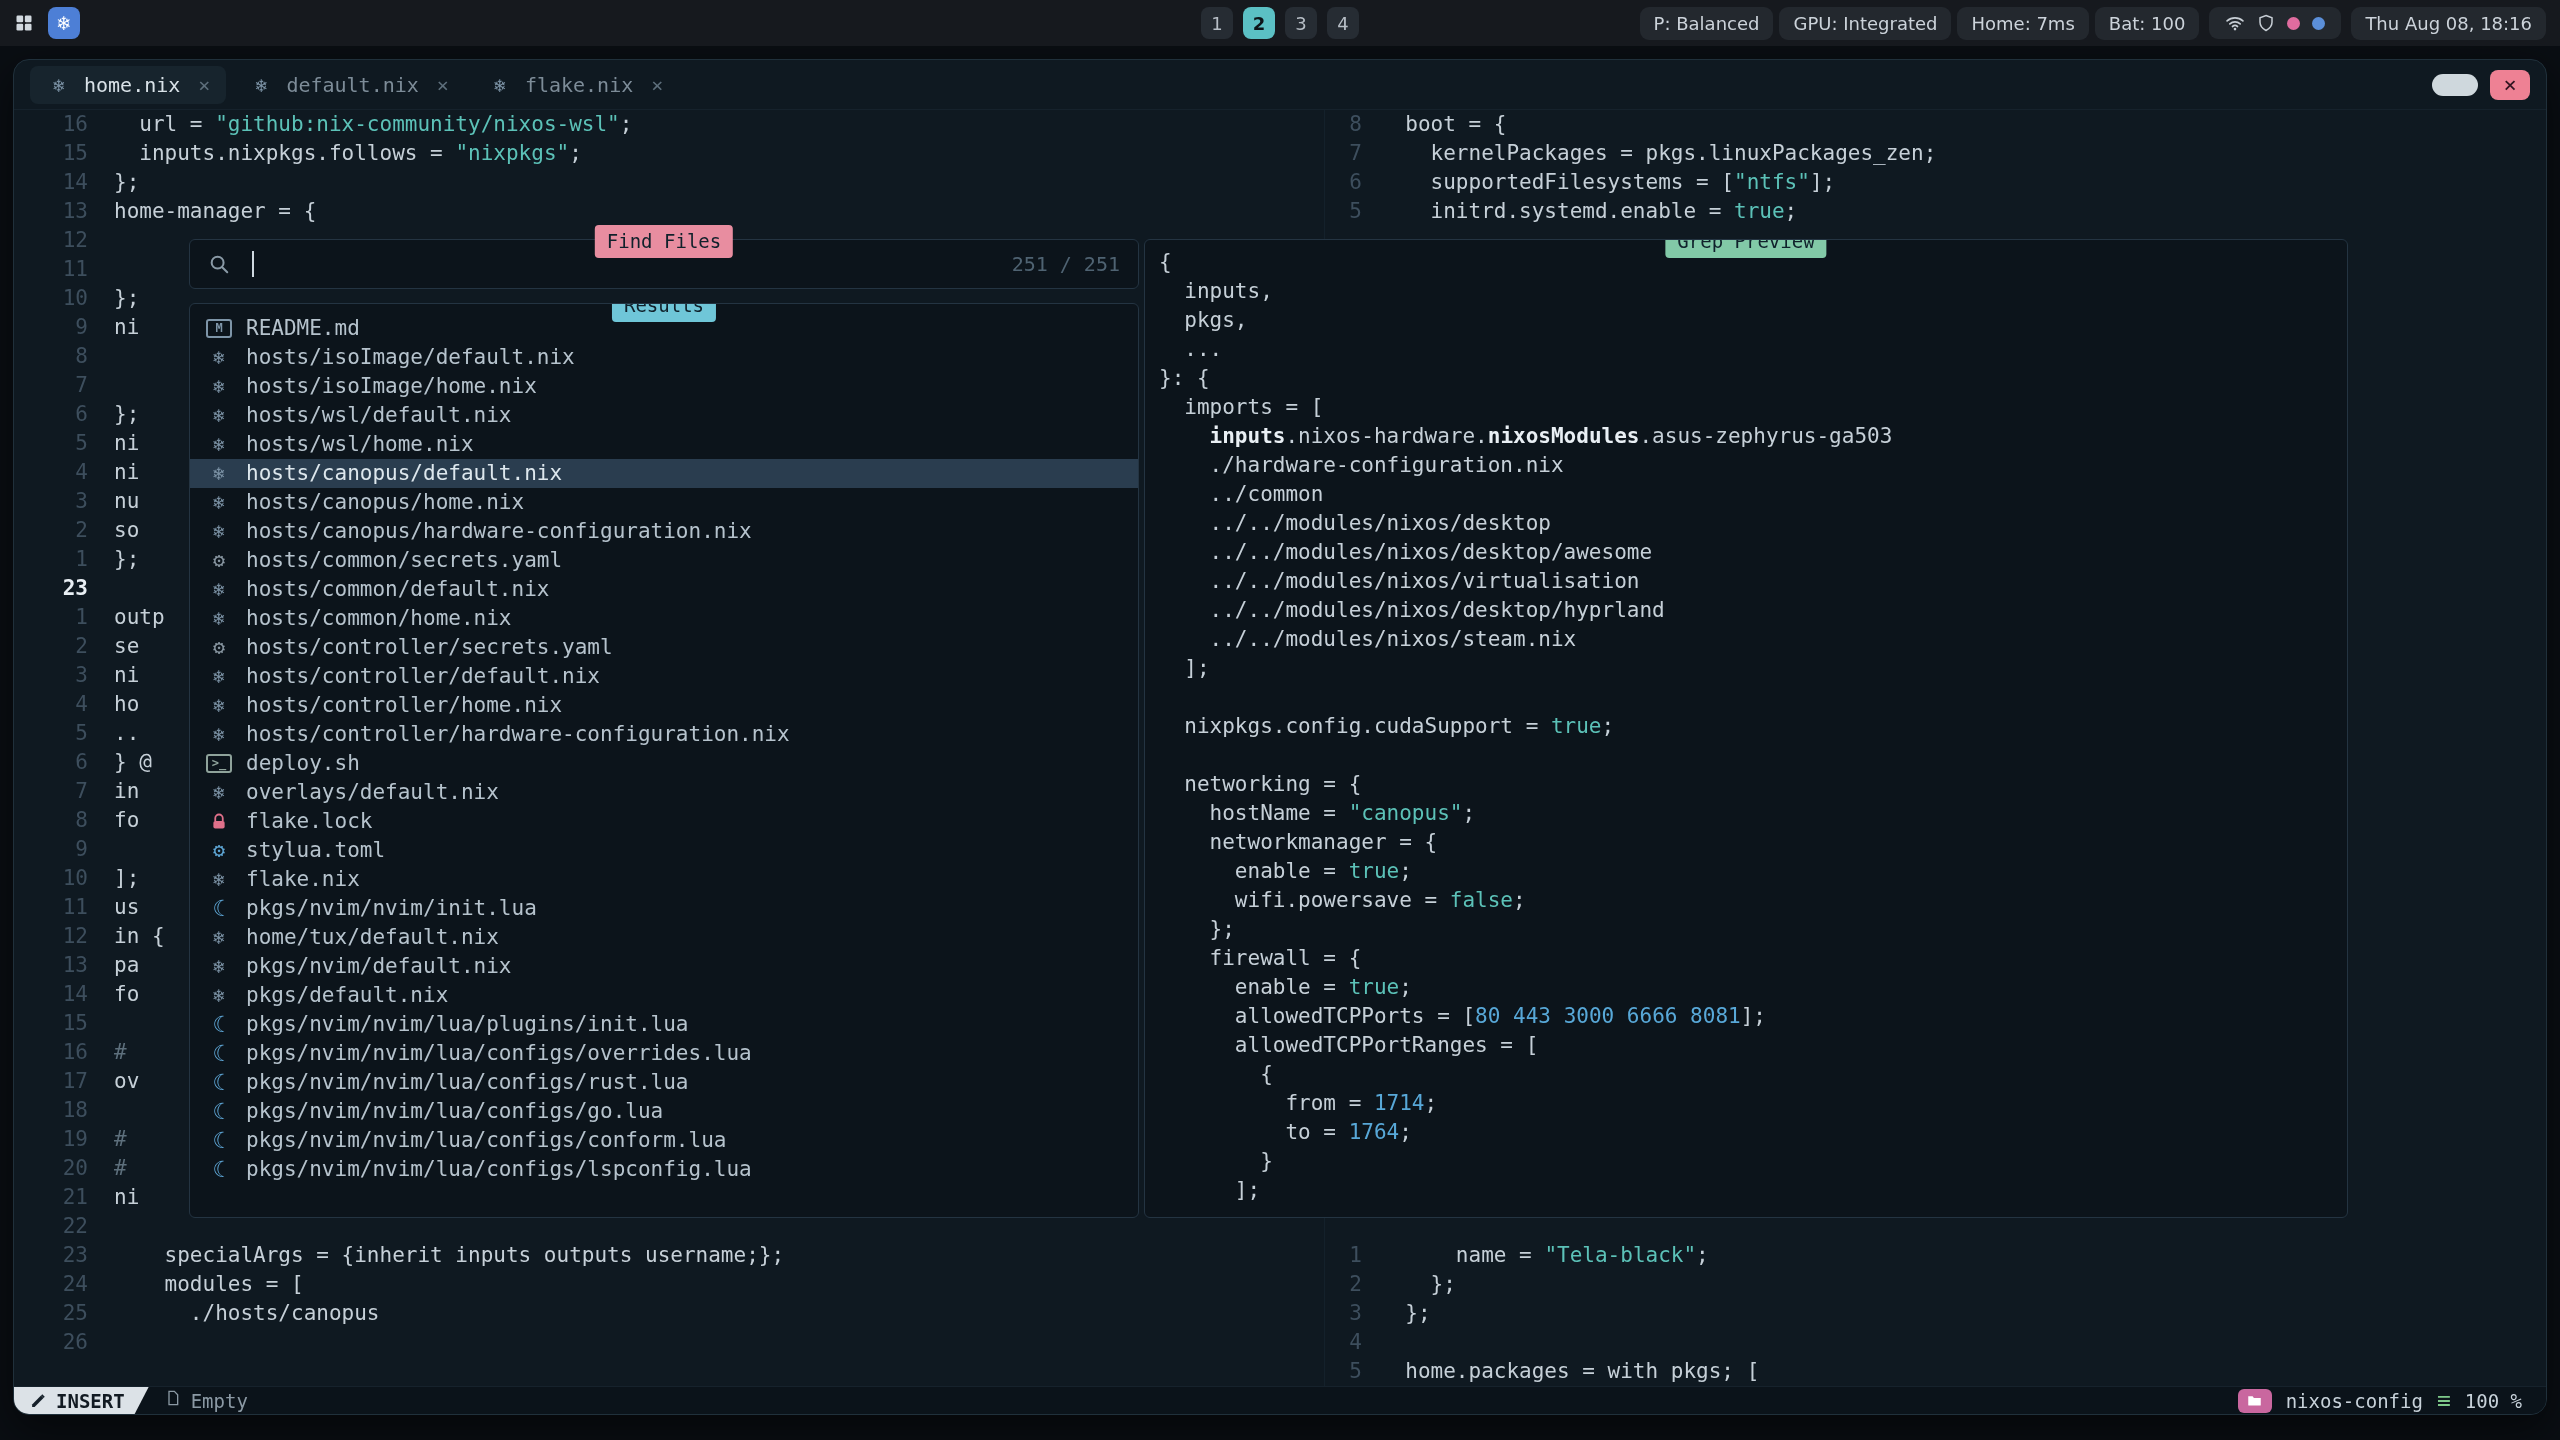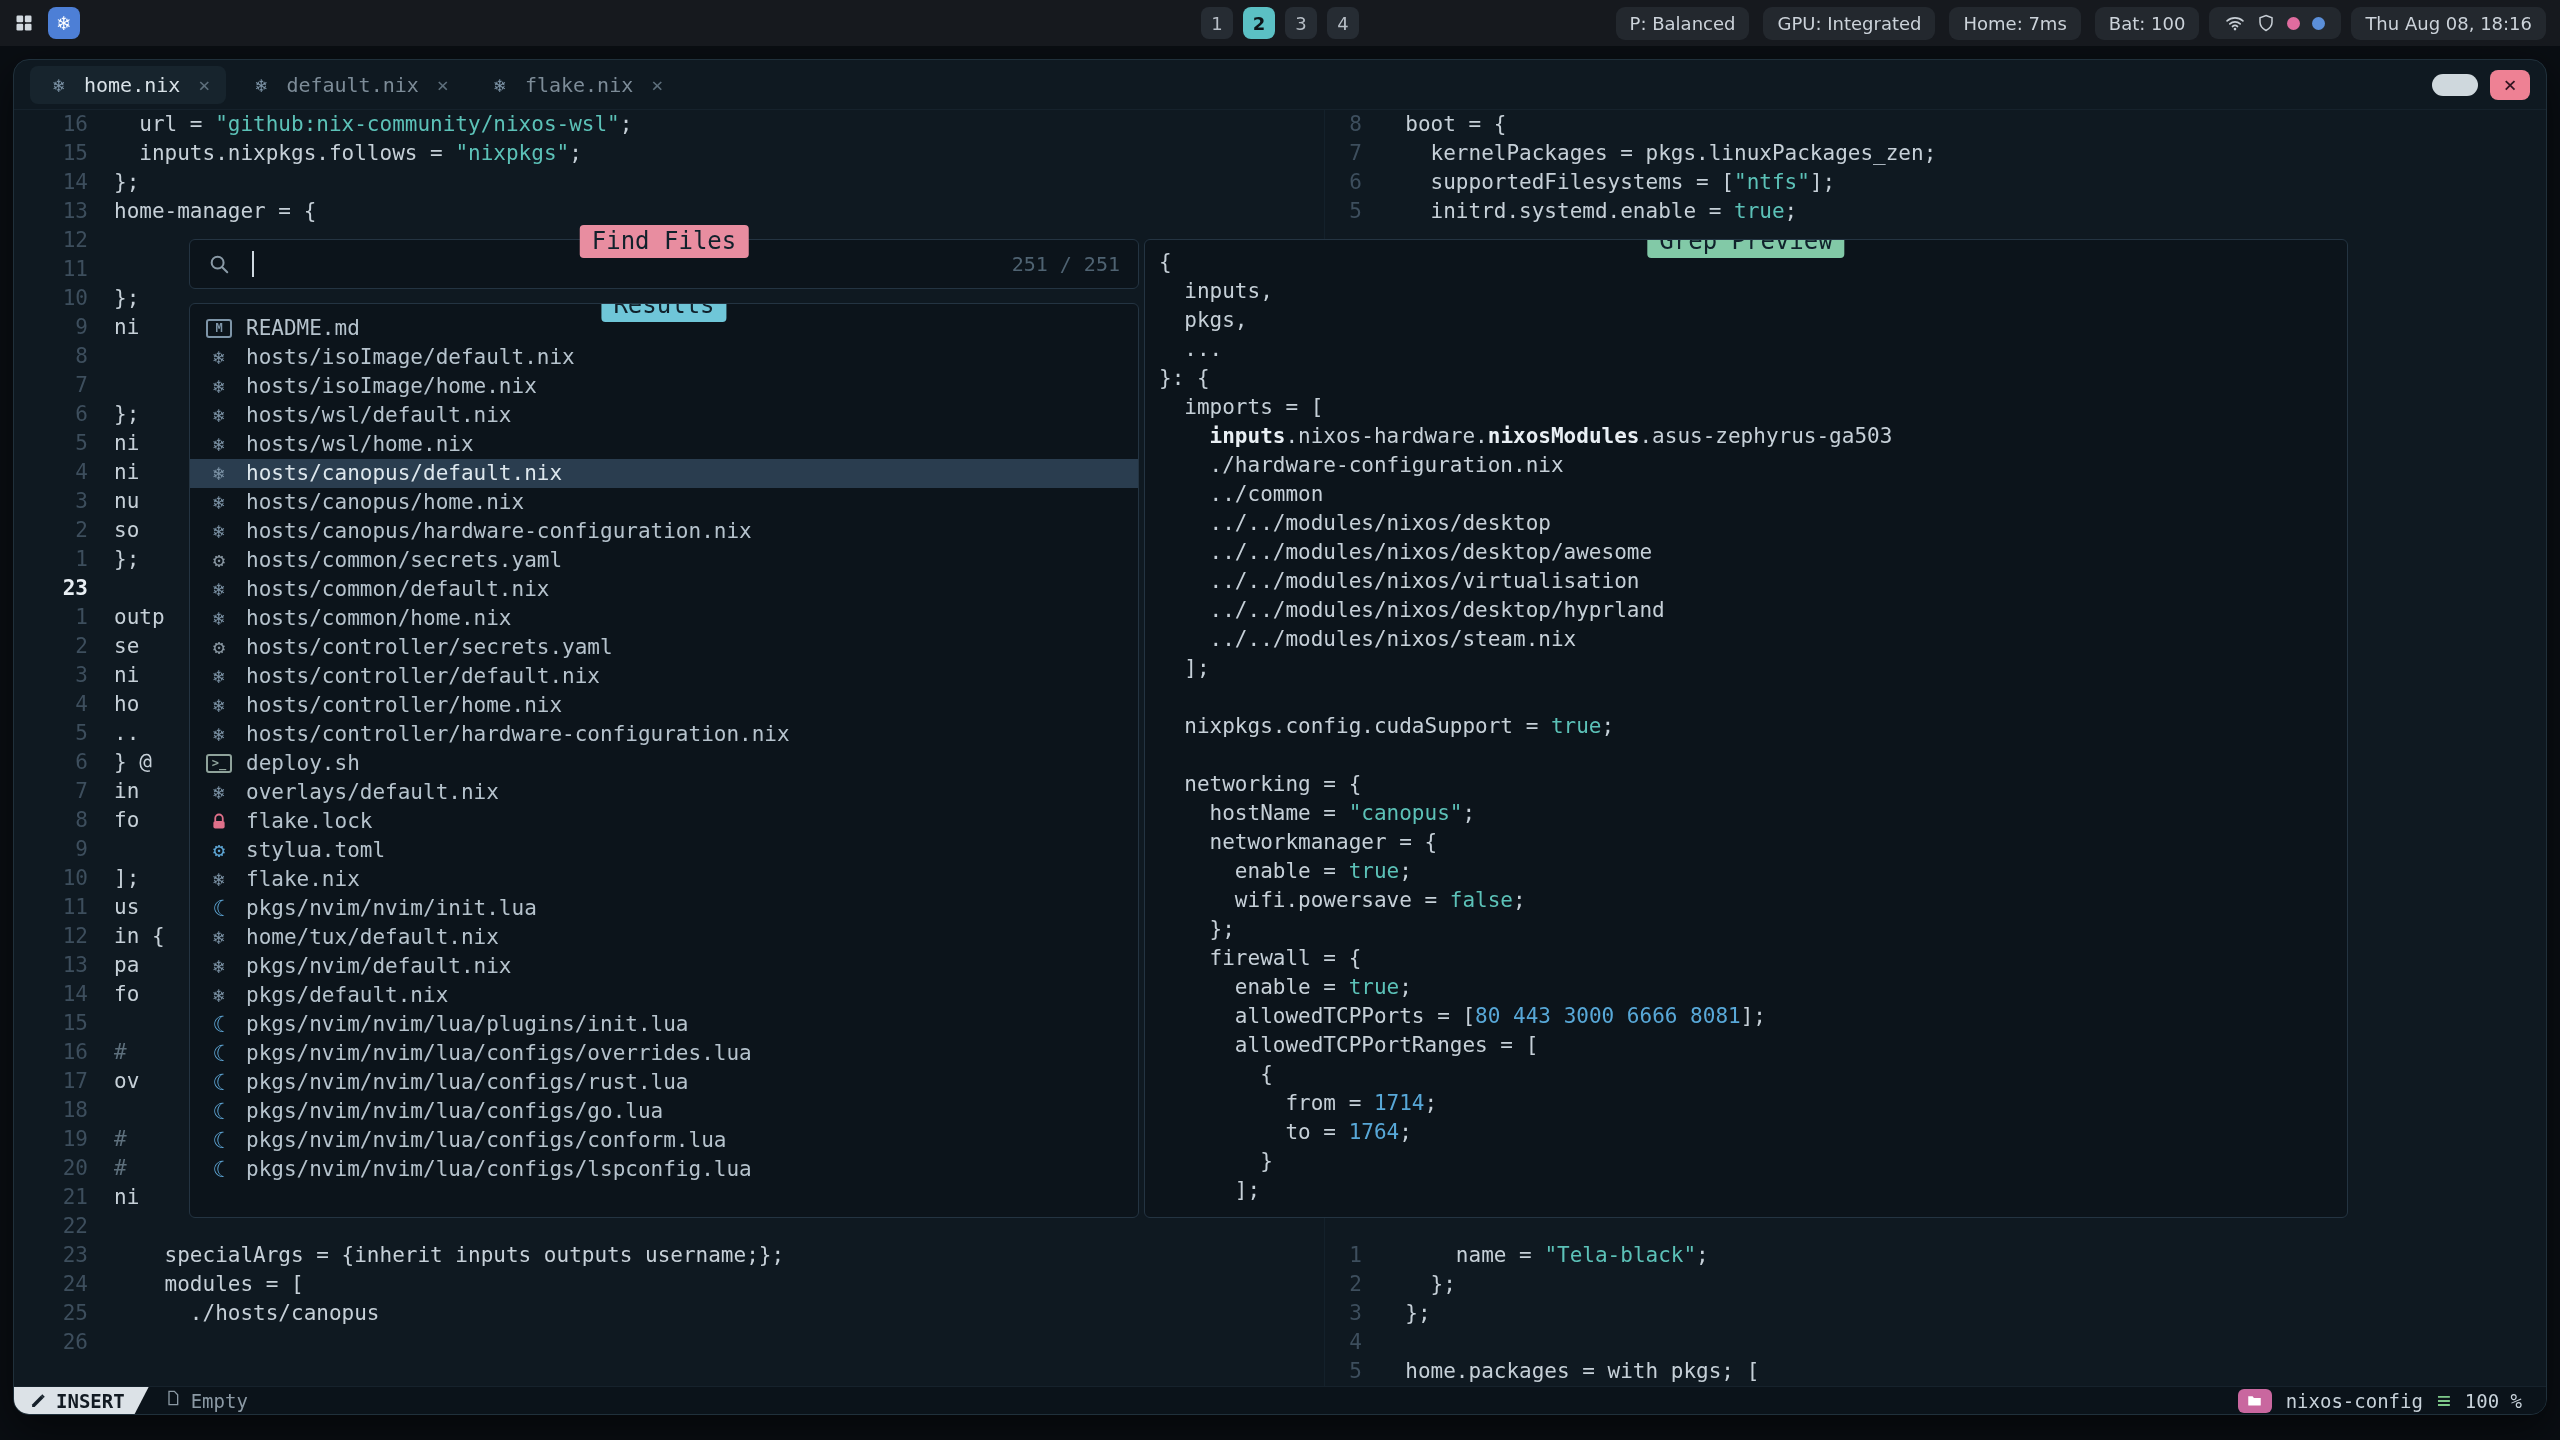--- a/index.html
+++ b/index.html
@@ -67,21 +67,21 @@
   .tok-num { color:var(--number-blue,#58a8d8); }
   .tok-bool { color:var(--string-teal,#5cc2b8); }
   .tok-emph { color:#e9eff4; font-weight:bold; }
   .cmt { color:#5d6f7c; }
   
   .float {
     position:absolute; background:#0c141b; border:1px solid #243442; border-radius:6px; z-index:10;
   }
   .float-title {
     position:absolute; top:-15px; left:50%; transform:translateX(-50%);
-    padding:2px 12px; border-radius:4px; color:#10212b; font-size:24px; z-index:11; white-space:nowrap;
+    padding:2px 12px; border-radius:4px; color:#10212b; font-size:19px; z-index:11; white-space:nowrap;
   }
   .float-title.pink  { background:var(--find-badge,#e88da0); }
   .float-title.cyan  { background:var(--results-badge,#6fc6d8); }
   .float-title.green { background:var(--preview-badge,#82c9a7); }
   .input-float { left:175px; top:129px; width:950px; height:50px; }
   .input-row { display:flex; align-items:center; height:100%; padding:0 18px; gap:22px; cursor:text; }
   .input-cursor { width:2px; height:26px; background:#cfd9e0; animation:blink 1.1s steps(1) infinite; }
   @keyframes blink { 50% { opacity:0; } }
   .count { margin-left:auto; color:#4f6372; font-size:20px; }
   .results-float { left:175px; top:193px; width:950px; height:915px; overflow:hidden; }
@@ -133,21 +133,21 @@
     </span>
     <div class="app-btn">❄</div>
   </div>
   <div class="tb-center">
       <button class="ws-btn">1</button>
       <button class="ws-btn active">2</button>
       <button class="ws-btn">3</button>
       <button class="ws-btn">4</button>
     </div>
   <div class="tb-right">
-    <div style="display:flex;gap:14px;">
+    <div style="display:flex;gap:6px;">
         <div class="pill">P: Balanced</div>
         <div class="pill">GPU: Integrated</div>
         <div class="pill">Home: 7ms</div>
         <div class="pill">Bat: 100</div>
       </div>
     <div class="pill tray">
         <span style="display:flex;">
           <svg viewBox="0 0 24 24" width="20" height="20">
             <g fill="none" stroke="#c7ced5" stroke-width="2" stroke-linecap="round">
               <path d="M2.5 9.5a14 14 0 0 1 19 0"></path>

